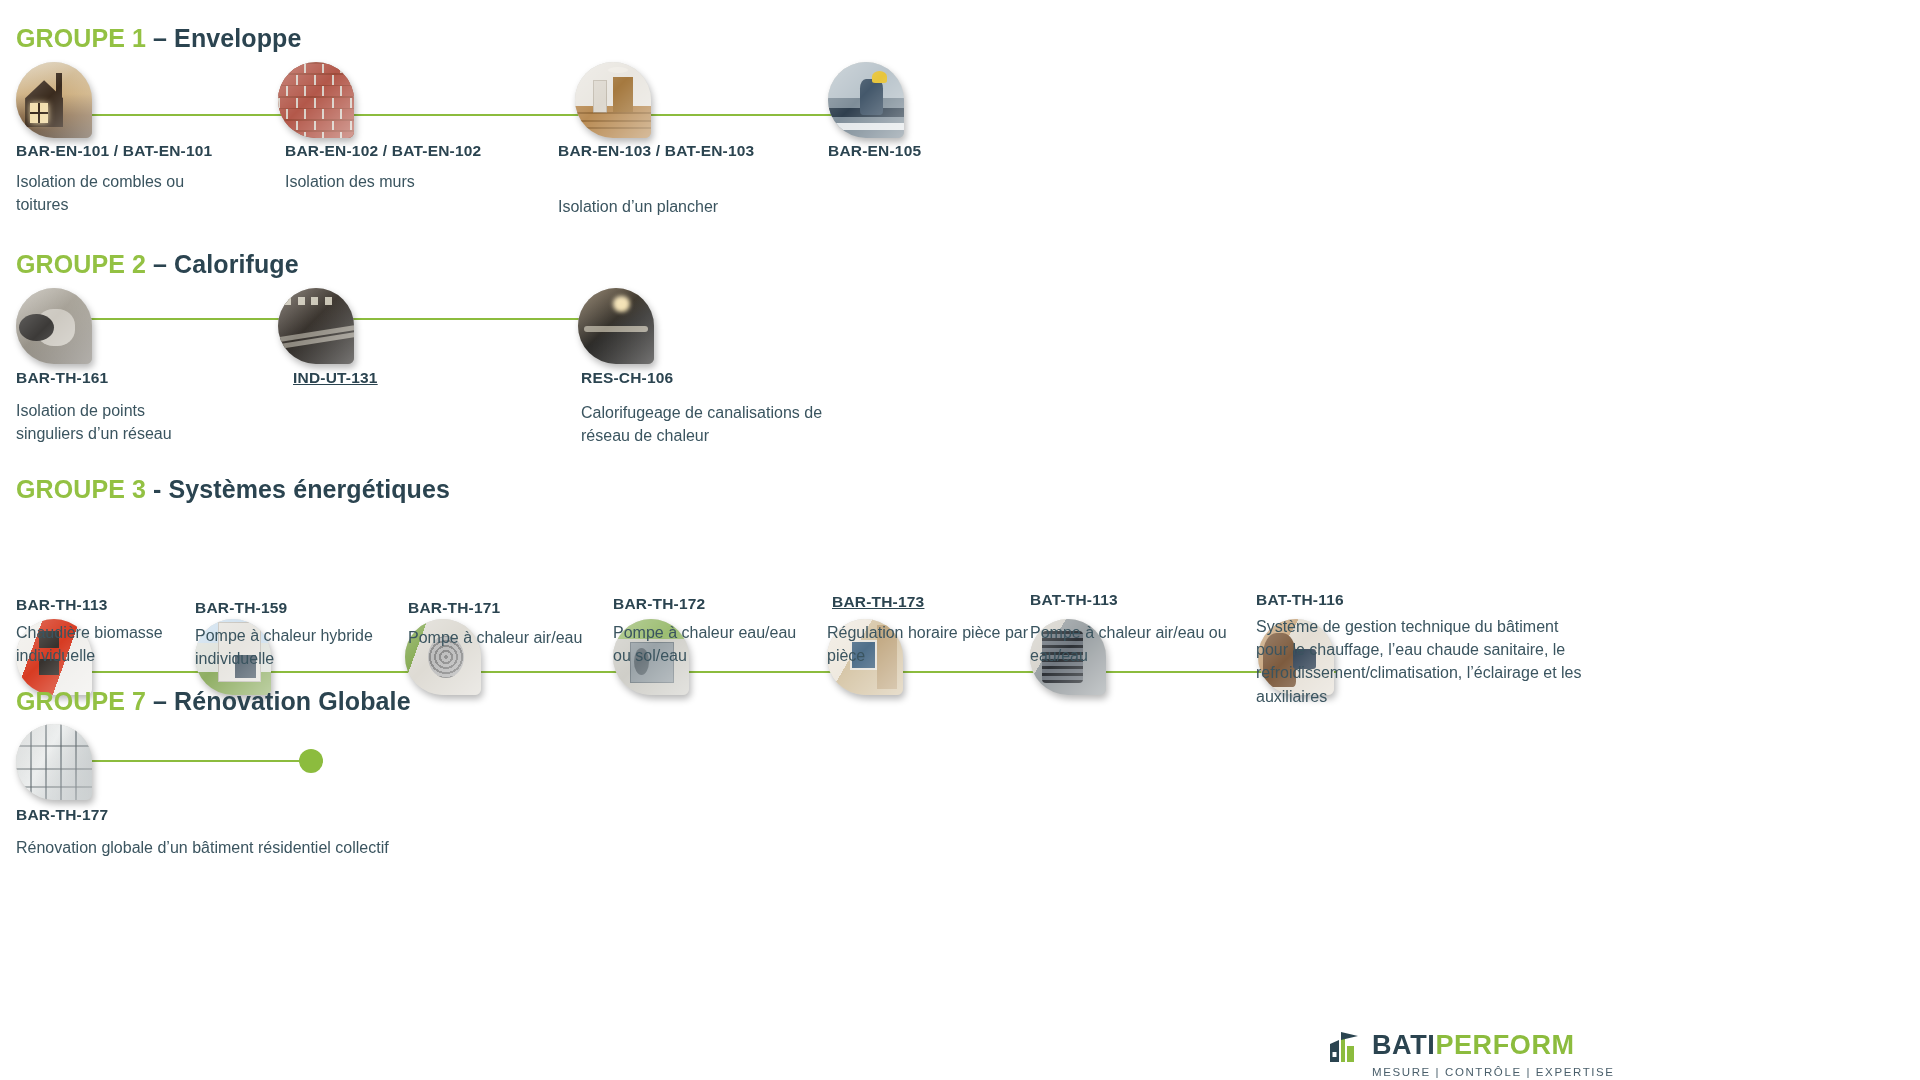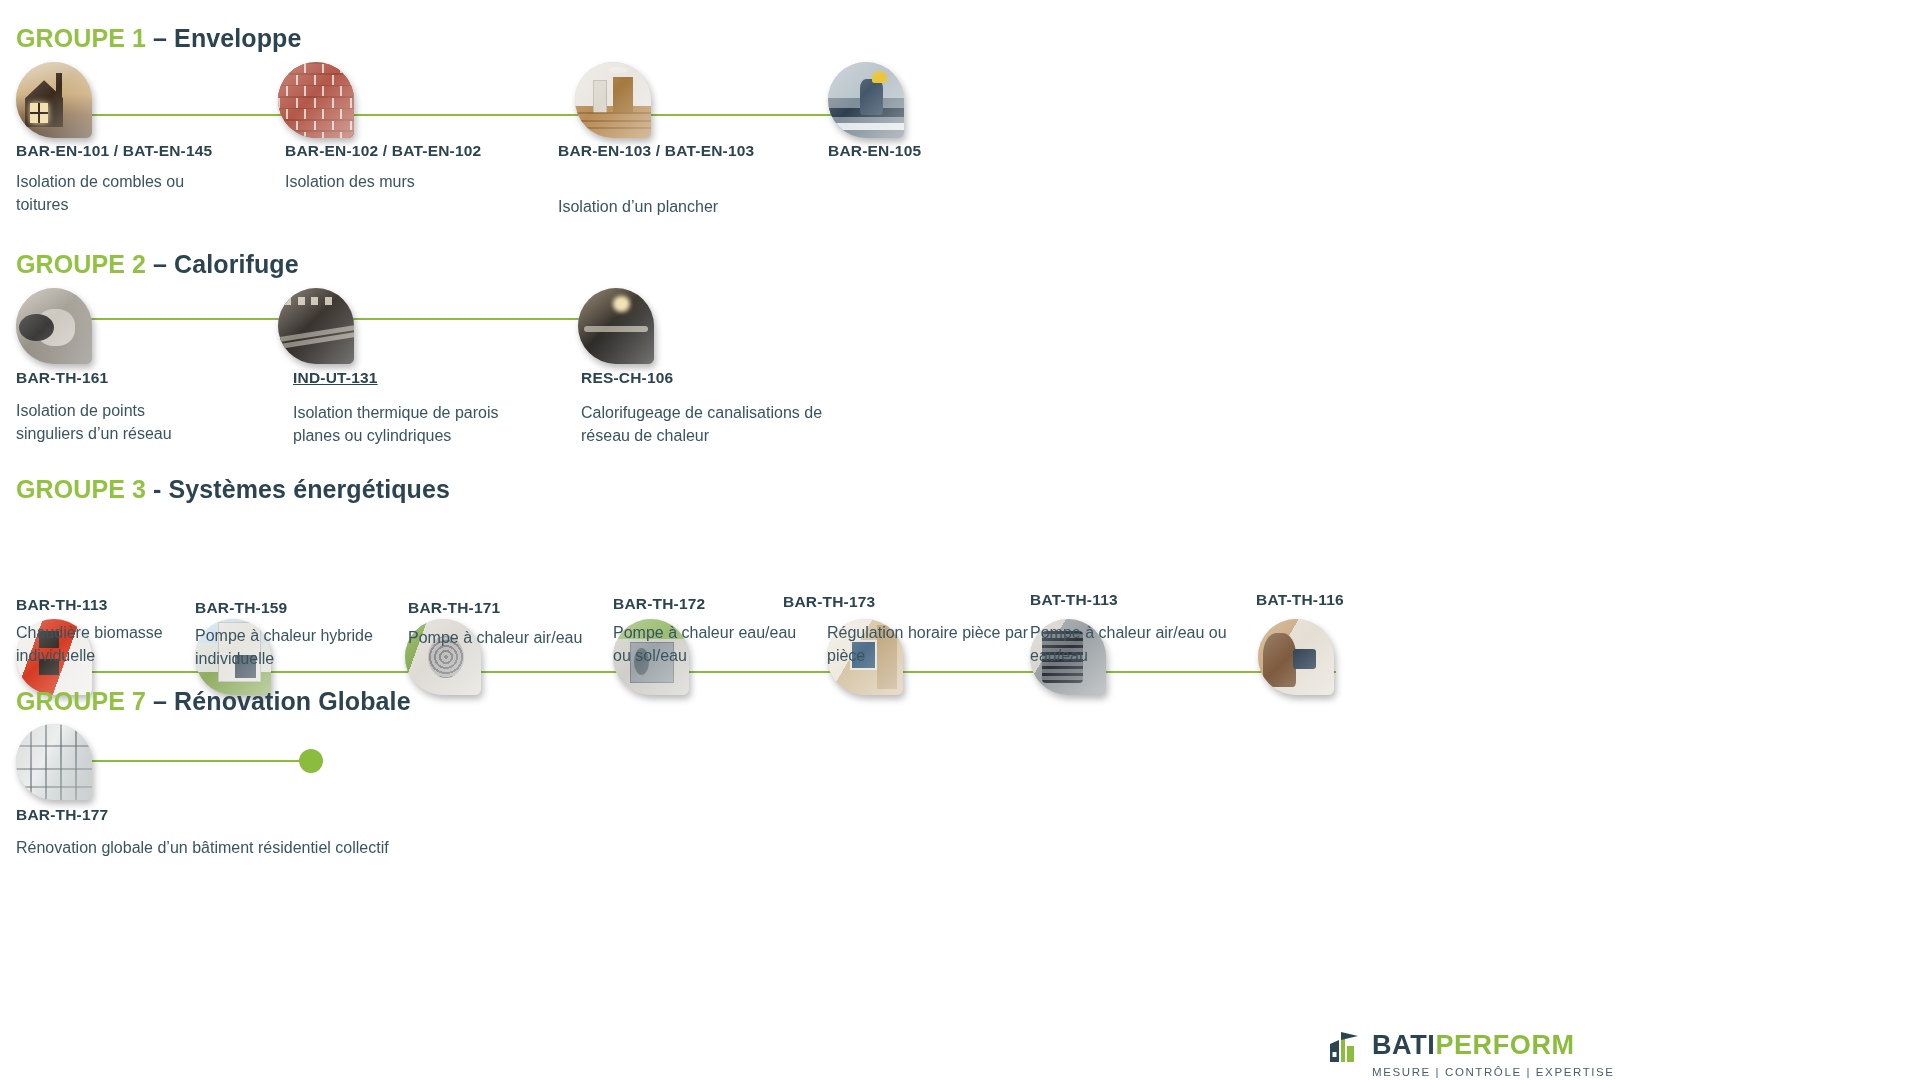--- a/index.html
+++ b/index.html
@@ -154,21 +154,21 @@
       <div class="ph ph-attic">
         <div class="house"></div>
           <div class="chim"></div>
         <div class="win"></div>
           <div class="winx"></div>
           <div class="winy"></div>
       </div>
       <div class="shine"></div>
     </div>
   </div>
-  <div class="code" style="left:16px;top:142px;">BAR-EN-101 / BAT-EN-145</div>
+  <div class="code" style="left:16px;top:142px;">BAR-EN-101 / BAT-EN-101</div>
   <div class="desc" style="left:16px;top:170px;width:200px;">Isolation de combles ou toitures</div>
 
   <div class="node" style="left:278px;top:62px;">
     <div class="badge">
       <div class="ph ph-brick">
         <div class="row" style="top:2%;"></div>
         <div class="row" style="top:17%;transform:translateX(-9%);"></div>
         <div class="row" style="top:32%;"></div>
         <div class="row" style="top:47%;transform:translateX(-9%);"></div>
         <div class="row" style="top:62%;"></div>
@@ -235,21 +235,20 @@
           <div class="ws" style="left:26%;"></div>
         <div class="ws" style="left:44%;"></div>
           <div class="ws" style="left:62%;"></div>
         <div class="ppl" style="top:56%;"></div>
           <div class="ppl" style="top:66%;"></div>
       </div>
       <div class="shine"></div>
     </div>
   </div>
   <div class="code" style="left:293px;top:369px;text-decoration:underline;">IND-UT-131</div>
-  <div class="desc" style="left:293px;top:401px;width:250px;">Isolation thermique de parois planes ou cylindriques</div>
 
   <div class="node" style="left:578px;top:288px;">
     <div class="badge">
       <div class="ph ph-heat">
           <div class="glow"></div>
           <div class="pp"></div>
         </div>
       <div class="shine"></div>
     </div>
   </div>
@@ -311,21 +310,21 @@
 
   <div class="node" style="left:827px;top:619px;">
     <div class="badge">
       <div class="ph ph-regul">
           <div class="door"></div>
           <div class="panel"></div>
         </div>
       <div class="shine"></div>
     </div>
   </div>
-  <div class="code" style="left:783px;top:593px;">BAR-TH-173</div>
+  <div class="code" style="left:832px;top:593px;text-decoration:underline;">BAR-TH-173</div>
   <div class="desc" style="left:827px;top:621px;width:205px;">Régulation horaire pièce par pièce</div>
 
   <div class="node" style="left:1030px;top:619px;">
     <div class="badge">
       <div class="ph ph-pacbat">
           <div class="grill"></div>
         </div>
       <div class="shine"></div>
     </div>
   </div>
@@ -335,20 +334,21 @@
   <div class="node" style="left:1258px;top:619px;">
     <div class="badge">
       <div class="ph ph-gtb">
           <div class="person"></div>
           <div class="tablet"></div>
         </div>
       <div class="shine"></div>
     </div>
   </div>
   <div class="code" style="left:1256px;top:591px;">BAT-TH-116</div>
+  <div class="desc" style="left:1256px;top:615px;width:330px;">Système de gestion technique du bâtiment pour le chauffage, l’eau chaude sanitaire, le refroidissement/climatisation, l’éclairage et les auxiliaires</div>
 
   <div class="group-heading" style="left:16px;top:687px;">
     <span class="gnum">GROUPE 7</span><span class="gsep"> – </span><span class="gname">Rénovation Globale</span>
   </div>
 
   <div class="connector" style="left:86px;top:760px;width:230px;"></div>
   <div class="end-dot" style="left:299px;top:749px;"></div>
 
   <div class="node" style="left:16px;top:724px;">
     <div class="badge">

